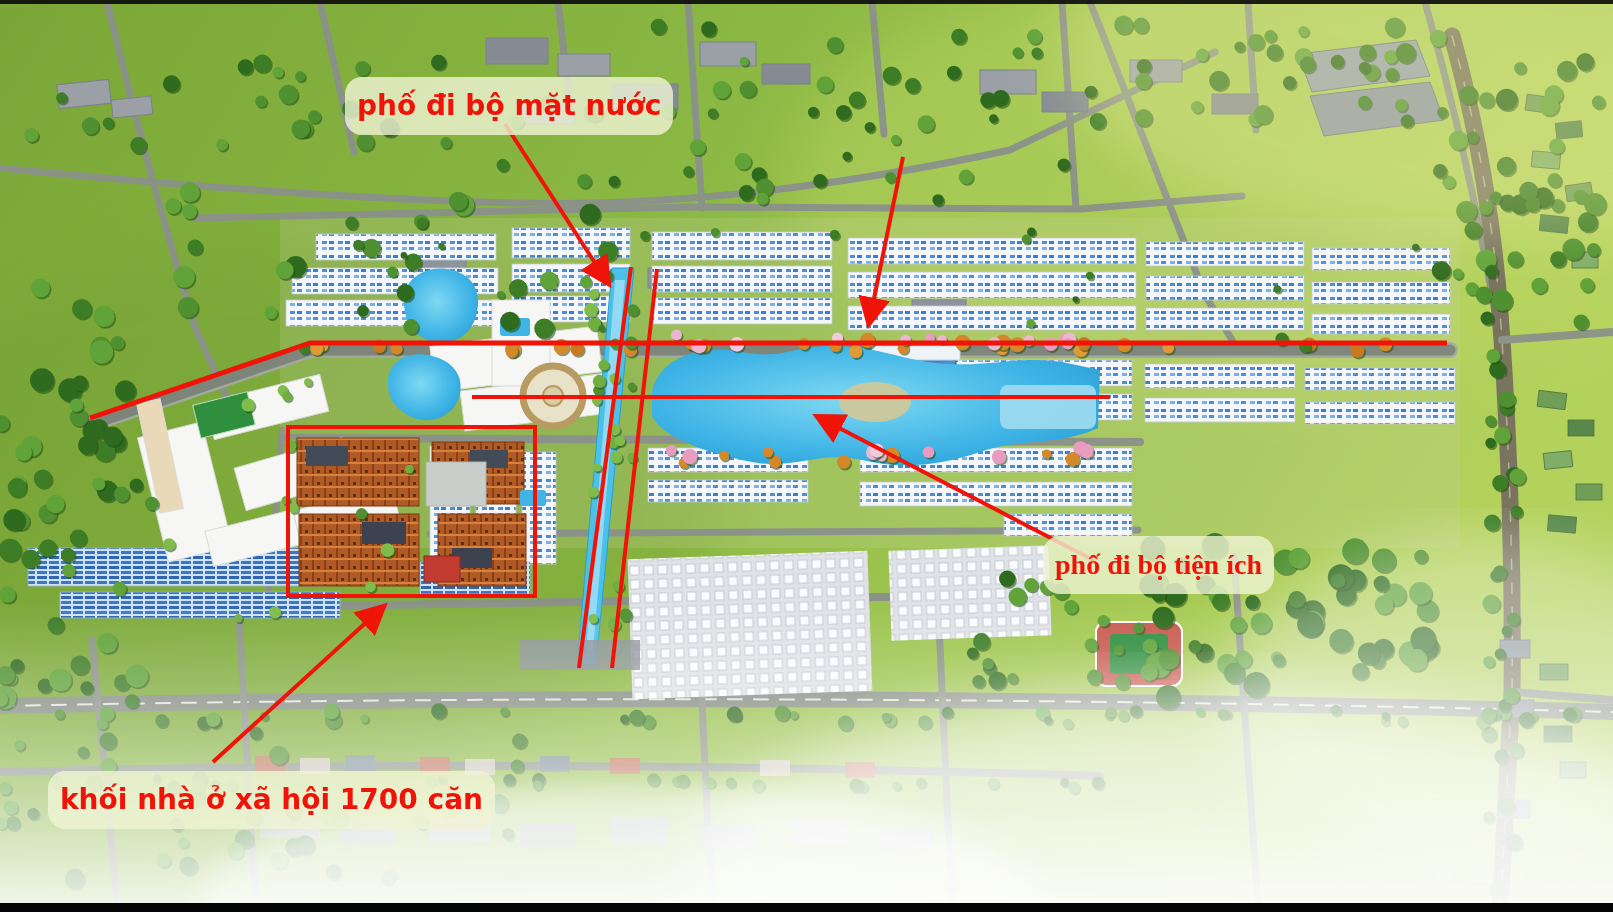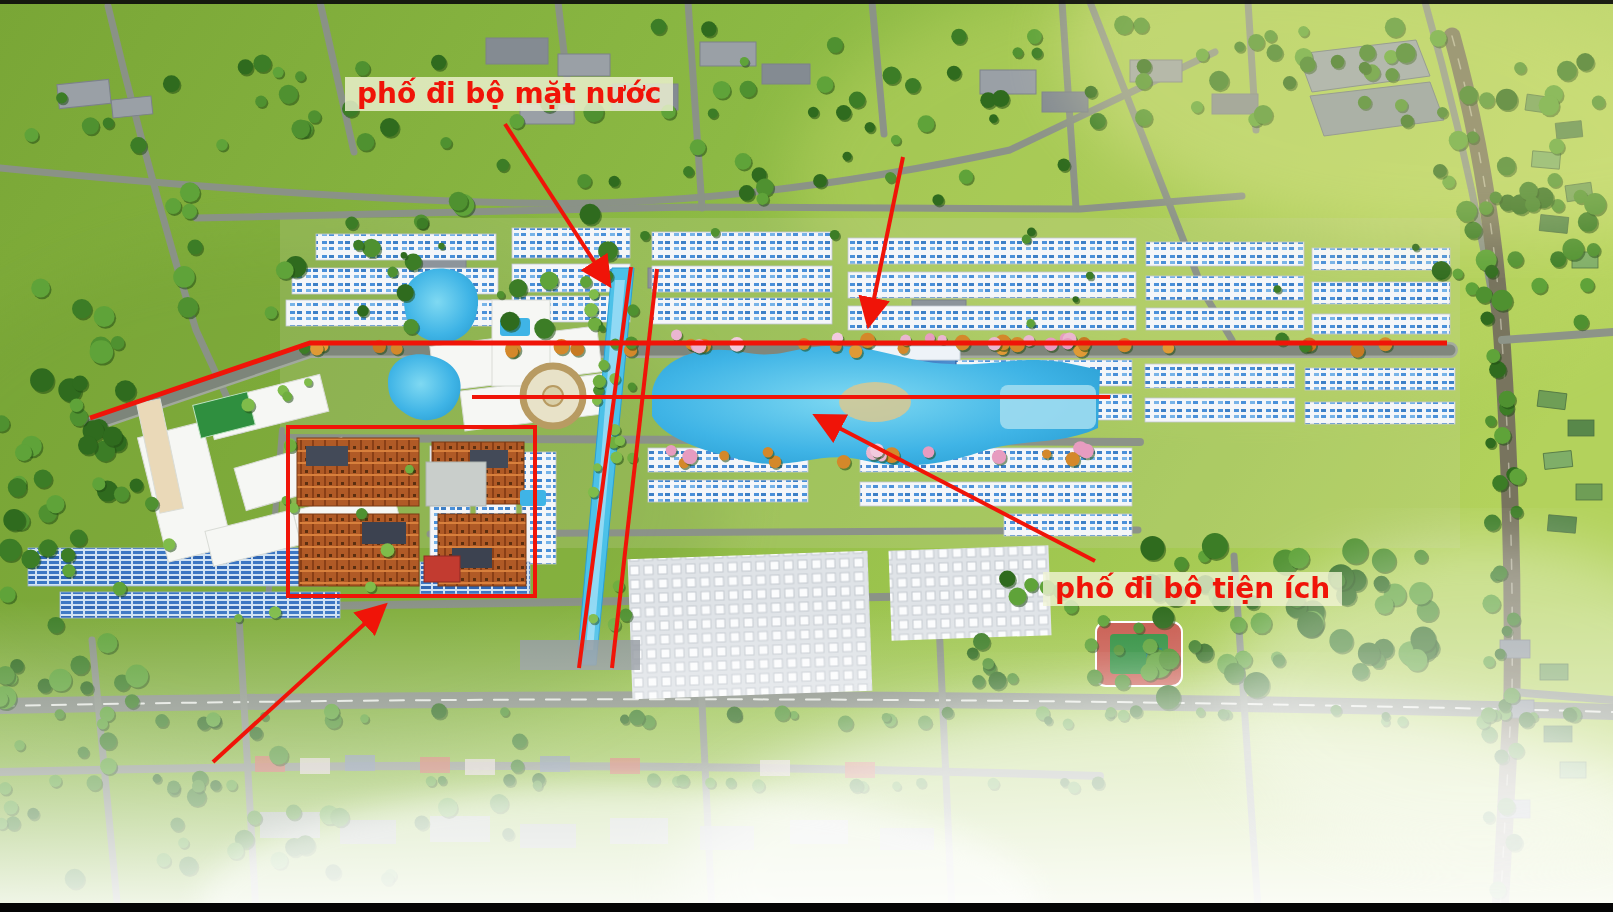--- a/index.html
+++ b/index.html
@@ -2,24 +2,24 @@
 <html style="--anno-red: #f01408; --label-bg: #f0f4d4cc;"><head>
 <meta charset="utf-8">
 <style>
   html,body{margin:0;padding:0;background:#111;}
   #stage{position:relative;width:1613px;height:912px;overflow:hidden;
          font-family:"DejaVu Sans",sans-serif;background:#86b23f;}
   #map{position:absolute;left:0;top:0;}
   .anno-label{position:absolute;white-space:nowrap;z-index:5;
     background:var(--label-bg,rgba(240,244,212,.8));
     color:var(--anno-red,#f01408);
-    font-size:28px;font-weight:bold;line-height:1.2;padding:0 12px;}
+    font-size:28px;font-weight:bold;line-height:1.2;padding:12px 12px;border-radius:17px;}
   .lbl-1{left:345px;top:77px;}
   .lbl-2{left:853px;top:110px;}
-  .lbl-3{left:1043px;top:572px;}
+  .lbl-3{left:1043px;top:536px;font-family:Liberation Serif, serif;}
   .lbl-4{left:48px;top:771px;}
 </style>
 </head>
 <body>
 
 <div id="stage">
 
 <svg id="map" width="1613" height="912" viewBox="0 0 1613 912">
 <defs>
   <linearGradient id="gGrass" x1="0" y1="0" x2="1" y2="0.35">
@@ -1432,13 +1432,14 @@
   <rect x="288" y="427" width="247" height="169" stroke-width="4"></rect>
   <line x1="505" y1="124" x2="608" y2="283" stroke-width="4" marker-end="url(#mArrow)"></line>
   <line x1="903" y1="157" x2="869" y2="323" stroke-width="4" marker-end="url(#mArrow)"></line>
   <line x1="1095" y1="561" x2="818" y2="417" stroke-width="4" marker-end="url(#mArrow)"></line>
   <line x1="213" y1="762" x2="383" y2="607" stroke-width="4" marker-end="url(#mArrow)"></line>
 </g>
 </svg>
 
 <div class="anno-label lbl-1">phố đi bộ mặt nước</div>
 <div class="anno-label lbl-3">phố đi bộ tiện ích</div>
+<div class="anno-label lbl-4">khối nhà ở xã hội 1700 căn</div>
 </div>
 
 </body></html>

